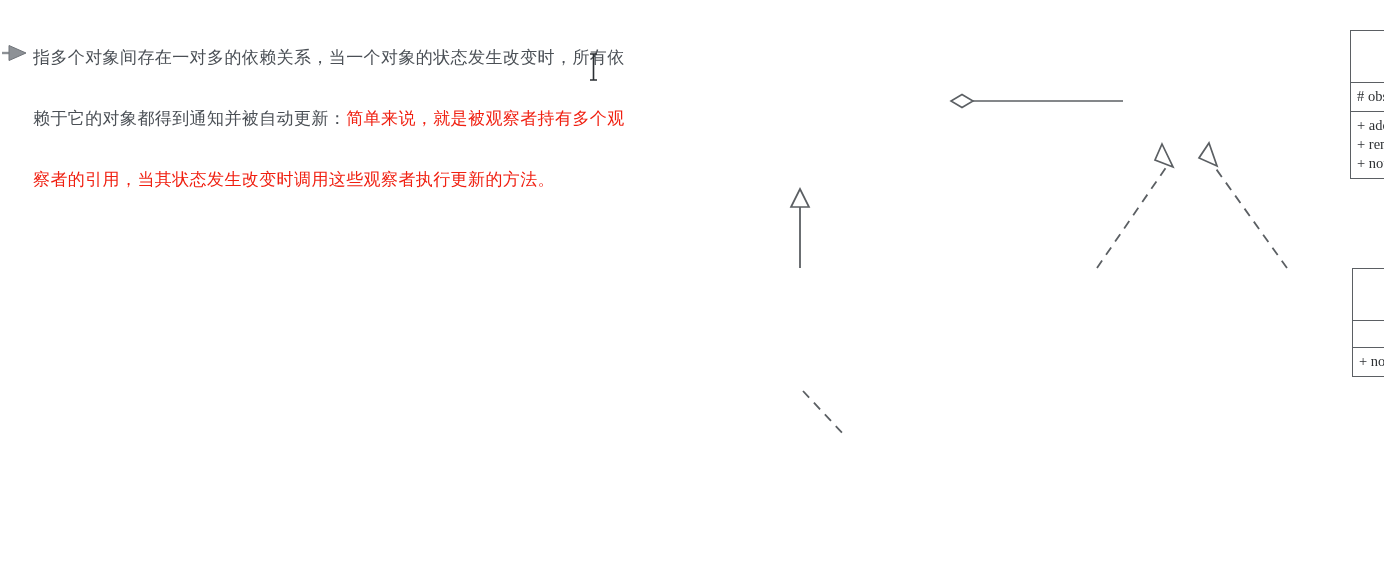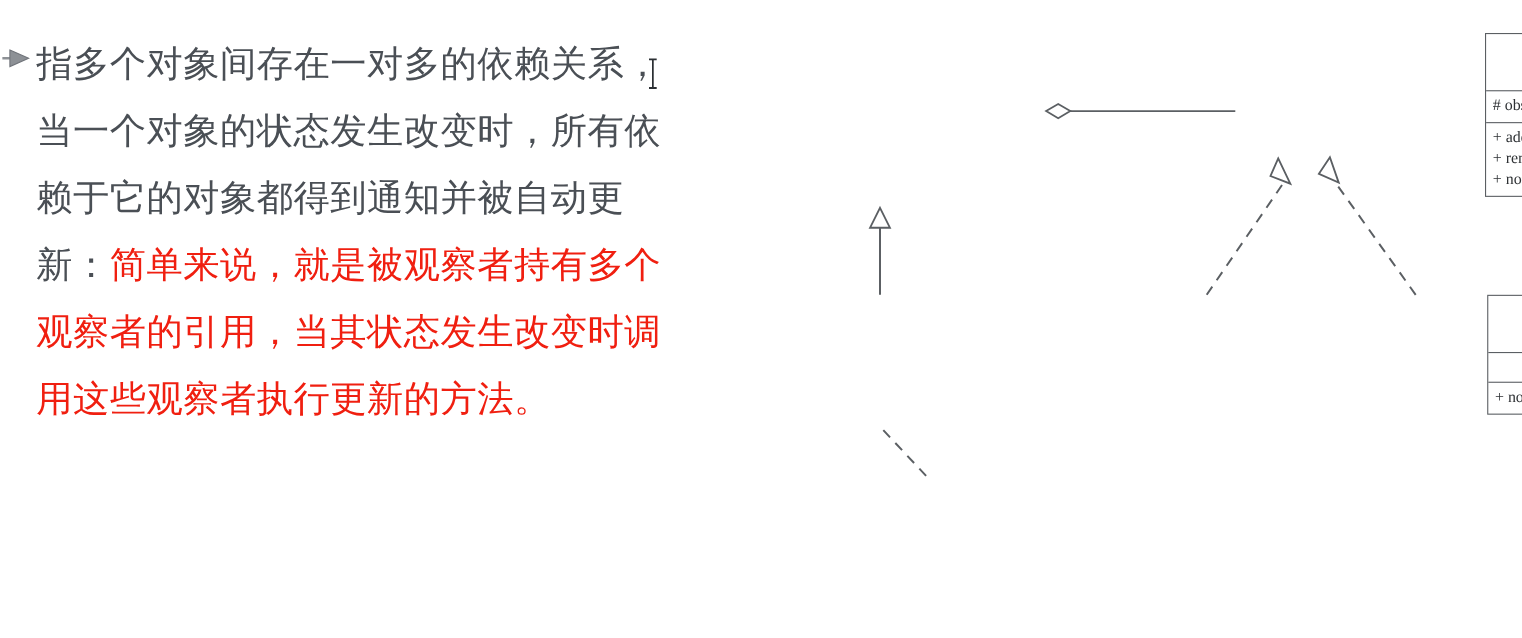--- a/index.html
+++ b/index.html
@@ -28,21 +28,21 @@
     left: 2px;
     top: 44px;
     width: 26px;
     height: 18px;
   }
   #paragraph {
     position: absolute;
     left: 33px;
     top: 27px;
     width: 600px;
-    font-size: 33px;
+    font-size: 17px;
     line-height: 61px;
     letter-spacing: 0.4px;
     color: #4a4f55;
     font-family: "DejaVu Sans", sans-serif;
     white-space: pre-wrap;
     word-break: break-all;
   }
   #paragraph .hl { color: #f01f10; }
   #text-caret {
     position: absolute;

